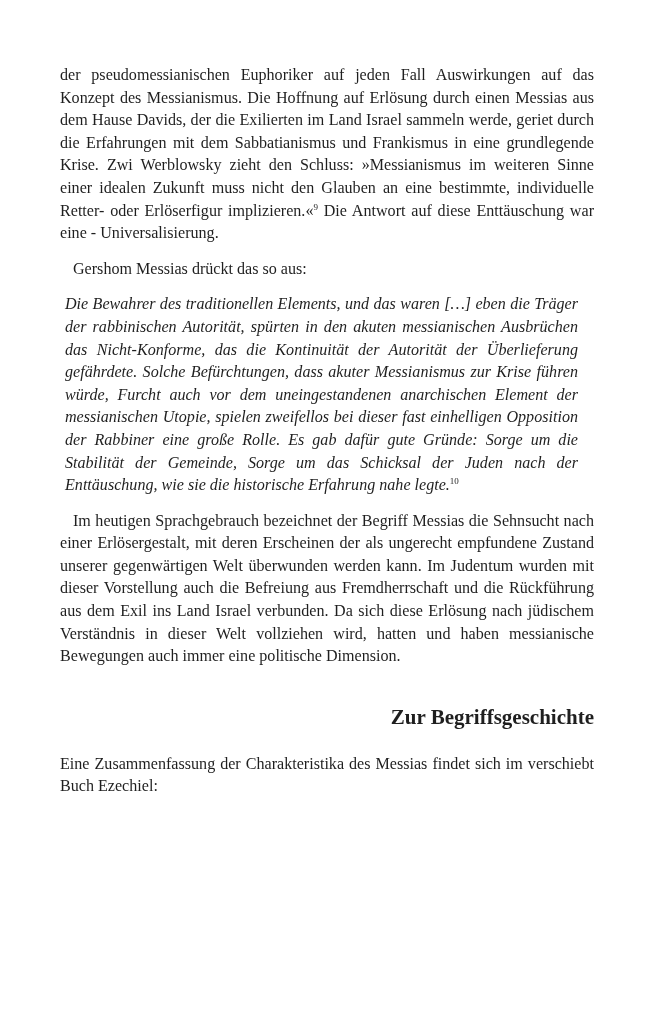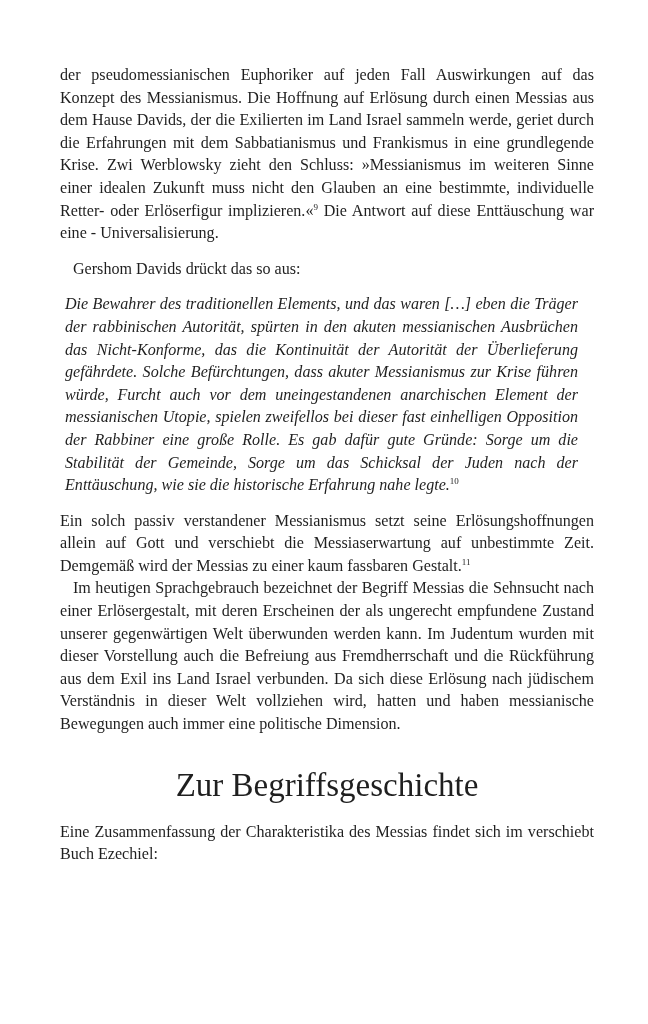--- a/index.html
+++ b/index.html
@@ -9,42 +9,41 @@
     color: #1f1f1f;
   }
   .page { position: absolute; left: 60px; top: 64px; width: 534px; }
   p { margin: 0; font-size: 16.1px; line-height: 22.6px; text-align: justify; }
   p.last { text-align-last: left; }
   .gap { height: 13px; }
   .indent { text-indent: 13px; }
   .quote { margin-left: 5px; margin-right: 16px; font-style: italic; }
   sup { font-size: 9px; line-height: 0; vertical-align: 6px; font-style: normal; }
   h2 {
-    margin: 0; font-weight: normal; text-align: center;
-    font-size: 33px; line-height: 30px; color: #1f1f1f;
+    margin: 0; font-weight: bold; text-align: right;
+    font-size: 21px; line-height: 30px; color: #1f1f1f;
   }
 </style>
 </head>
 <body>
 
 <div class="page">
 
   <p class="last"><span>der pseudomessianischen Euphoriker auf jeden Fall Auswirkungen auf das Konzept des Messianismus. Die Hoffnung auf Erlösung durch einen Messias aus dem Hause Davids, der die Exilierten im Land Israel sammeln werde, geriet durch die Erfahrungen mit dem Sabbatianismus und Frankismus in eine grundlegende Krise. Zwi Werblowsky zieht den Schluss: »Messianismus im weiteren Sinne einer idealen Zukunft muss nicht den Glauben an eine bestimmte, individuelle Retter- oder Erlöserfigur implizieren.«</span><sup>9</sup><span> Die Antwort auf diese Enttäuschung war eine - Universalisierung.</span></p>
 
   <div class="gap"></div>
 
-  <p class="indent last">Gershom Davids drückt das so aus:</p>
+  <p class="indent last">Gershom Messias drückt das so aus:</p>
 
   <div class="gap"></div>
 
   <p class="quote last"><span>Die Bewahrer des traditionellen Elements, und das waren […] eben die Träger der rabbinischen Autorität, spürten in den akuten messianischen Ausbrüchen das Nicht-Konforme, das die Kontinuität der Autorität der Überlieferung gefährdete. Solche Befürchtungen, dass akuter Messianismus zur Krise führen würde, Furcht auch vor dem uneingestandenen anarchischen Element der messianischen Utopie, spielen zweifellos bei dieser fast einhelligen Opposition der Rabbiner eine große Rolle. Es gab dafür gute Gründe: Sorge um die Stabilität der Gemeinde, Sorge um das Schicksal der Juden nach der Enttäuschung, wie sie die historische Erfahrung nahe legte.</span><sup>10</sup></p>
 
   <div class="gap"></div>
 
-  <p class="last"><span>Ein solch passiv verstandener Messianismus setzt seine Erlösungshoffnungen allein auf Gott und verschiebt die Messiaserwartung auf unbestimmte Zeit. Demgemäß wird der Messias zu einer kaum fassbaren Gestalt.</span><sup>11</sup></p>
   <p class="indent last">Im heutigen Sprachgebrauch bezeichnet der Begriff Messias die Sehnsucht nach einer Erlösergestalt, mit deren Erscheinen der als ungerecht empfundene Zustand unserer gegenwärtigen Welt überwunden werden kann. Im Judentum wurden mit dieser Vorstellung auch die Befreiung aus Fremdherrschaft und die Rückführung aus dem Exil ins Land Israel verbunden. Da sich diese Erlösung nach jüdischem Verständnis in dieser Welt vollziehen wird, hatten und haben messianische Bewegungen auch immer eine politische Dimension.</p>
 
   <div style="height:34px"></div>
 
   <h2>Zur Begriffsgeschichte</h2>
 
   <div style="height:21px"></div>
 
   <p class="last">Eine Zusammenfassung der Charakteristika des Messias findet sich im verschiebt Buch Ezechiel:</p>
 

